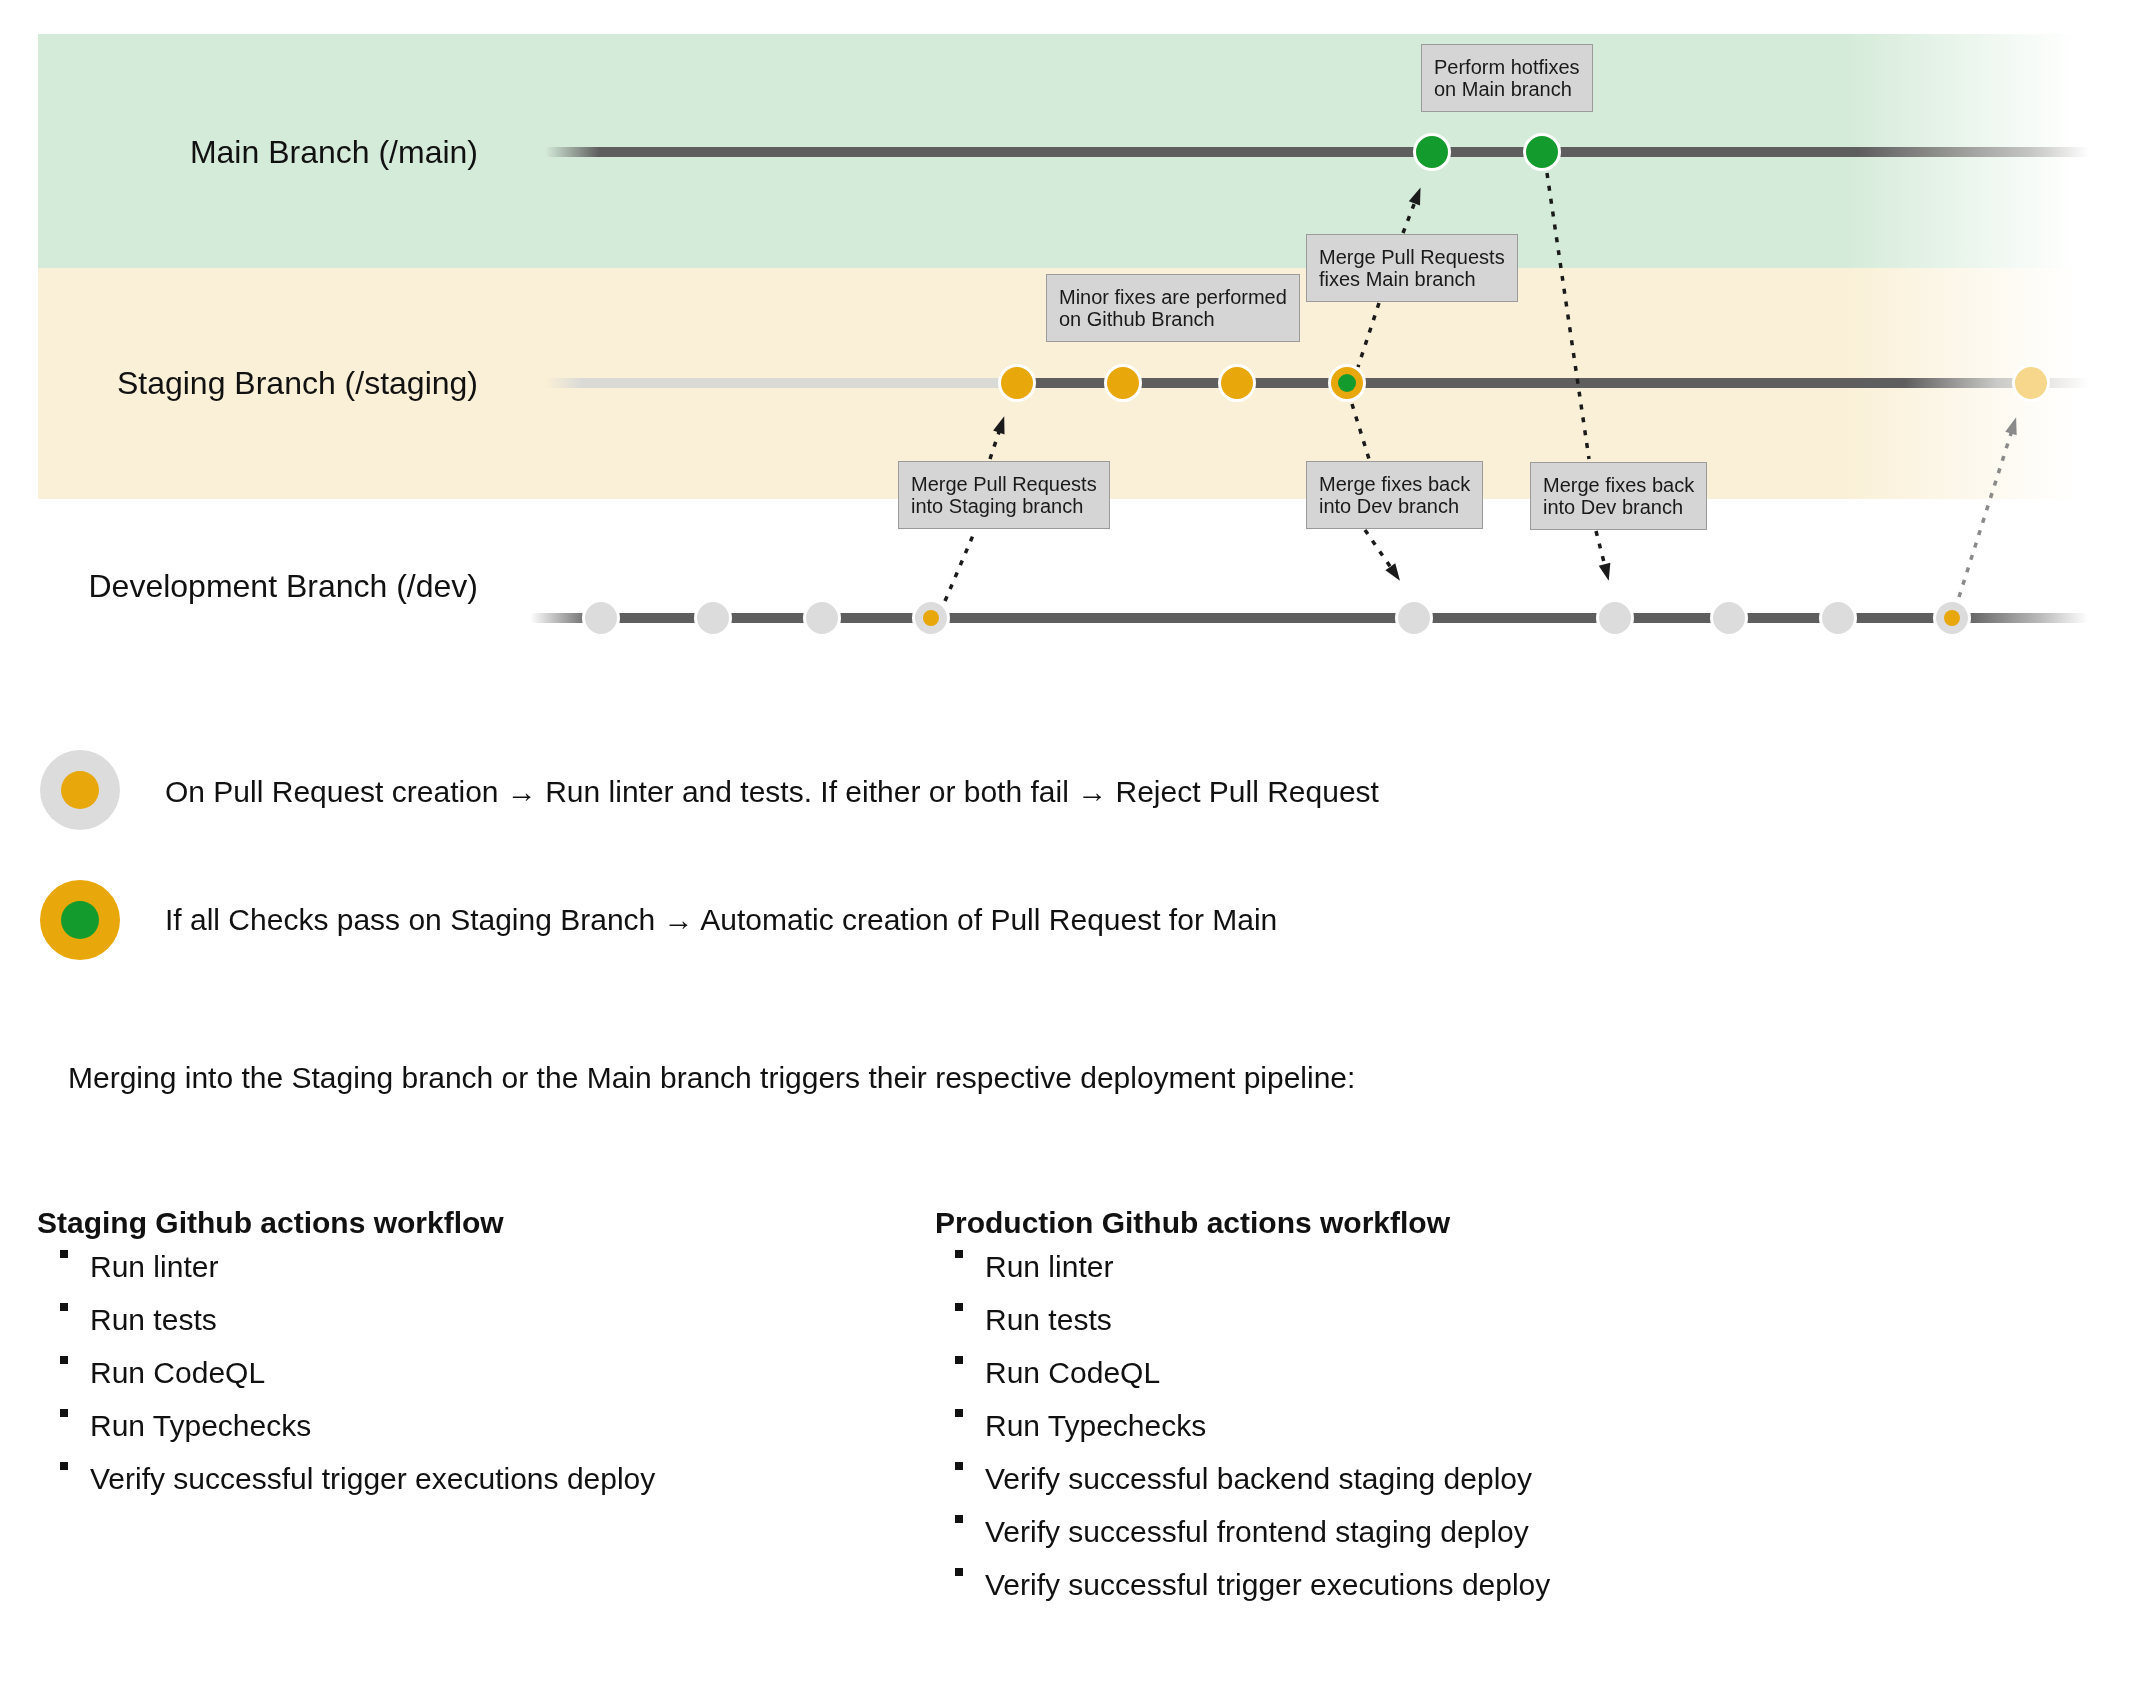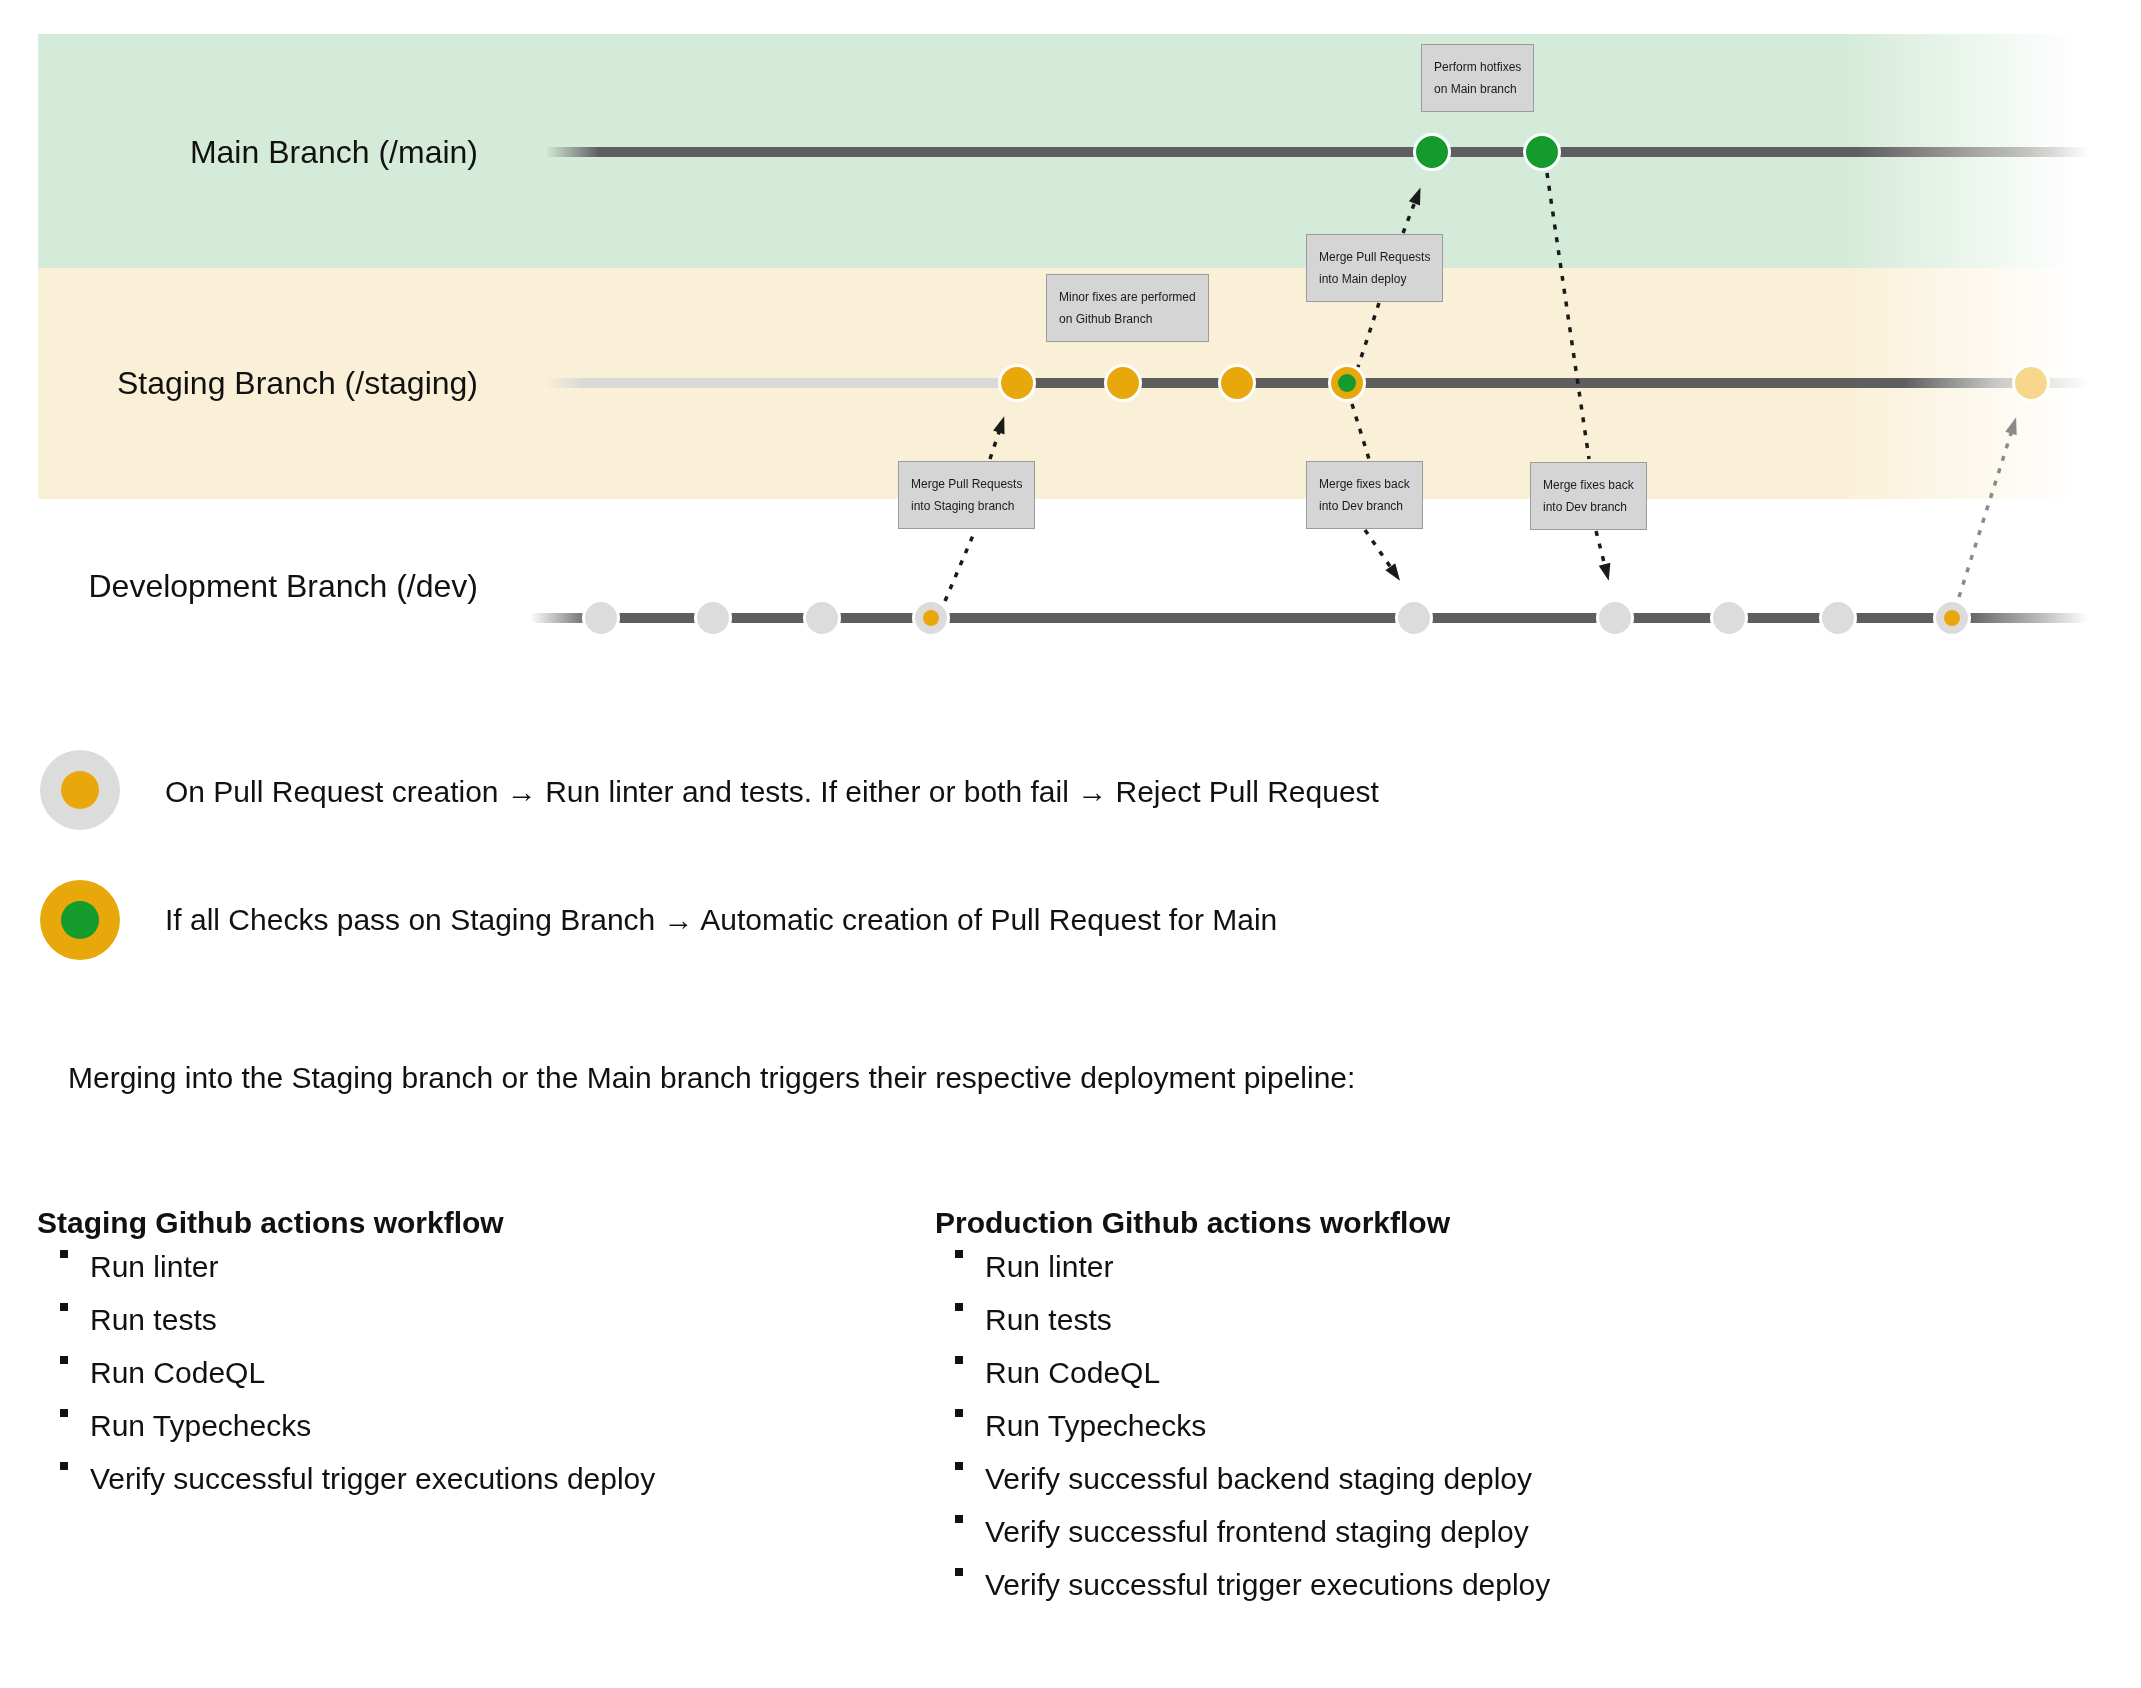--- a/index.html
+++ b/index.html
@@ -23,21 +23,21 @@
   .dot{position:absolute;width:32px;height:32px;border-radius:50%;border:3px solid #fff;box-sizing:content-box;}
   .dot-green{background:#149b2d;}
   .dot-orange{background:#e8a70a;}
   .dot-faded{background:#f6d78c;}
   .dot-gray{background:#dcdcdc;}
   .core{position:absolute;border-radius:50%;}
   .core-green{width:18px;height:18px;left:7px;top:7px;background:#149b2d;}
   .core-orange{width:16px;height:16px;left:8px;top:8px;background:#e8a70a;}
   
   .note{position:absolute;background:#d5d5d5;border:1.5px solid #9b9b9b;
-    padding:11px 12px;font-size:12px;line-height:22px;color:#1a1a1a;white-space:nowrap;z-index:6;}
+    padding:11px 12px;font-size:20px;line-height:22px;color:#1a1a1a;white-space:nowrap;z-index:6;}
   
   .overlay{position:absolute;left:0;top:0;z-index:5;}
   .dash{stroke:#1a1a1a;stroke-width:3.5;stroke-dasharray:5 8;fill:none;}
   .dash-gray{stroke:#8a8a8a;stroke-width:3.5;stroke-dasharray:5 8;fill:none;}
   
   .branch-label{position:absolute;left:30px;width:448px;text-align:right;font-size:32px;line-height:40px;color:#111;}
   
   .legend-circle{position:absolute;width:80px;height:80px;border-radius:50%;}
   .legend-core{position:absolute;width:38px;height:38px;left:21px;top:21px;border-radius:50%;}
   .legend-text{position:absolute;left:165px;font-size:30px;line-height:38px;color:#111;}
@@ -108,21 +108,21 @@
   <div class="dot dot-gray" style="left:1933px;top:599px;z-index:7;">
     <span class="core core-orange"></span>
   </div>
 
   <div class="note" style="left:1421px;top:44px;">
     <div>Perform hotfixes</div>
     <div>on Main branch</div>
   </div>
   <div class="note" style="left:1306px;top:234px;">
     <div>Merge Pull Requests</div>
-    <div>into Main deploy</div>
+    <div>fixes Main branch</div>
   </div>
   <div class="note" style="left:1046px;top:274px;">
     <div>Minor fixes are performed</div>
     <div>on Github Branch</div>
   </div>
   <div class="note" style="left:898px;top:461px;">
     <div>Merge Pull Requests</div>
     <div>into Staging branch</div>
   </div>
   <div class="note" style="left:1306px;top:461px;">

